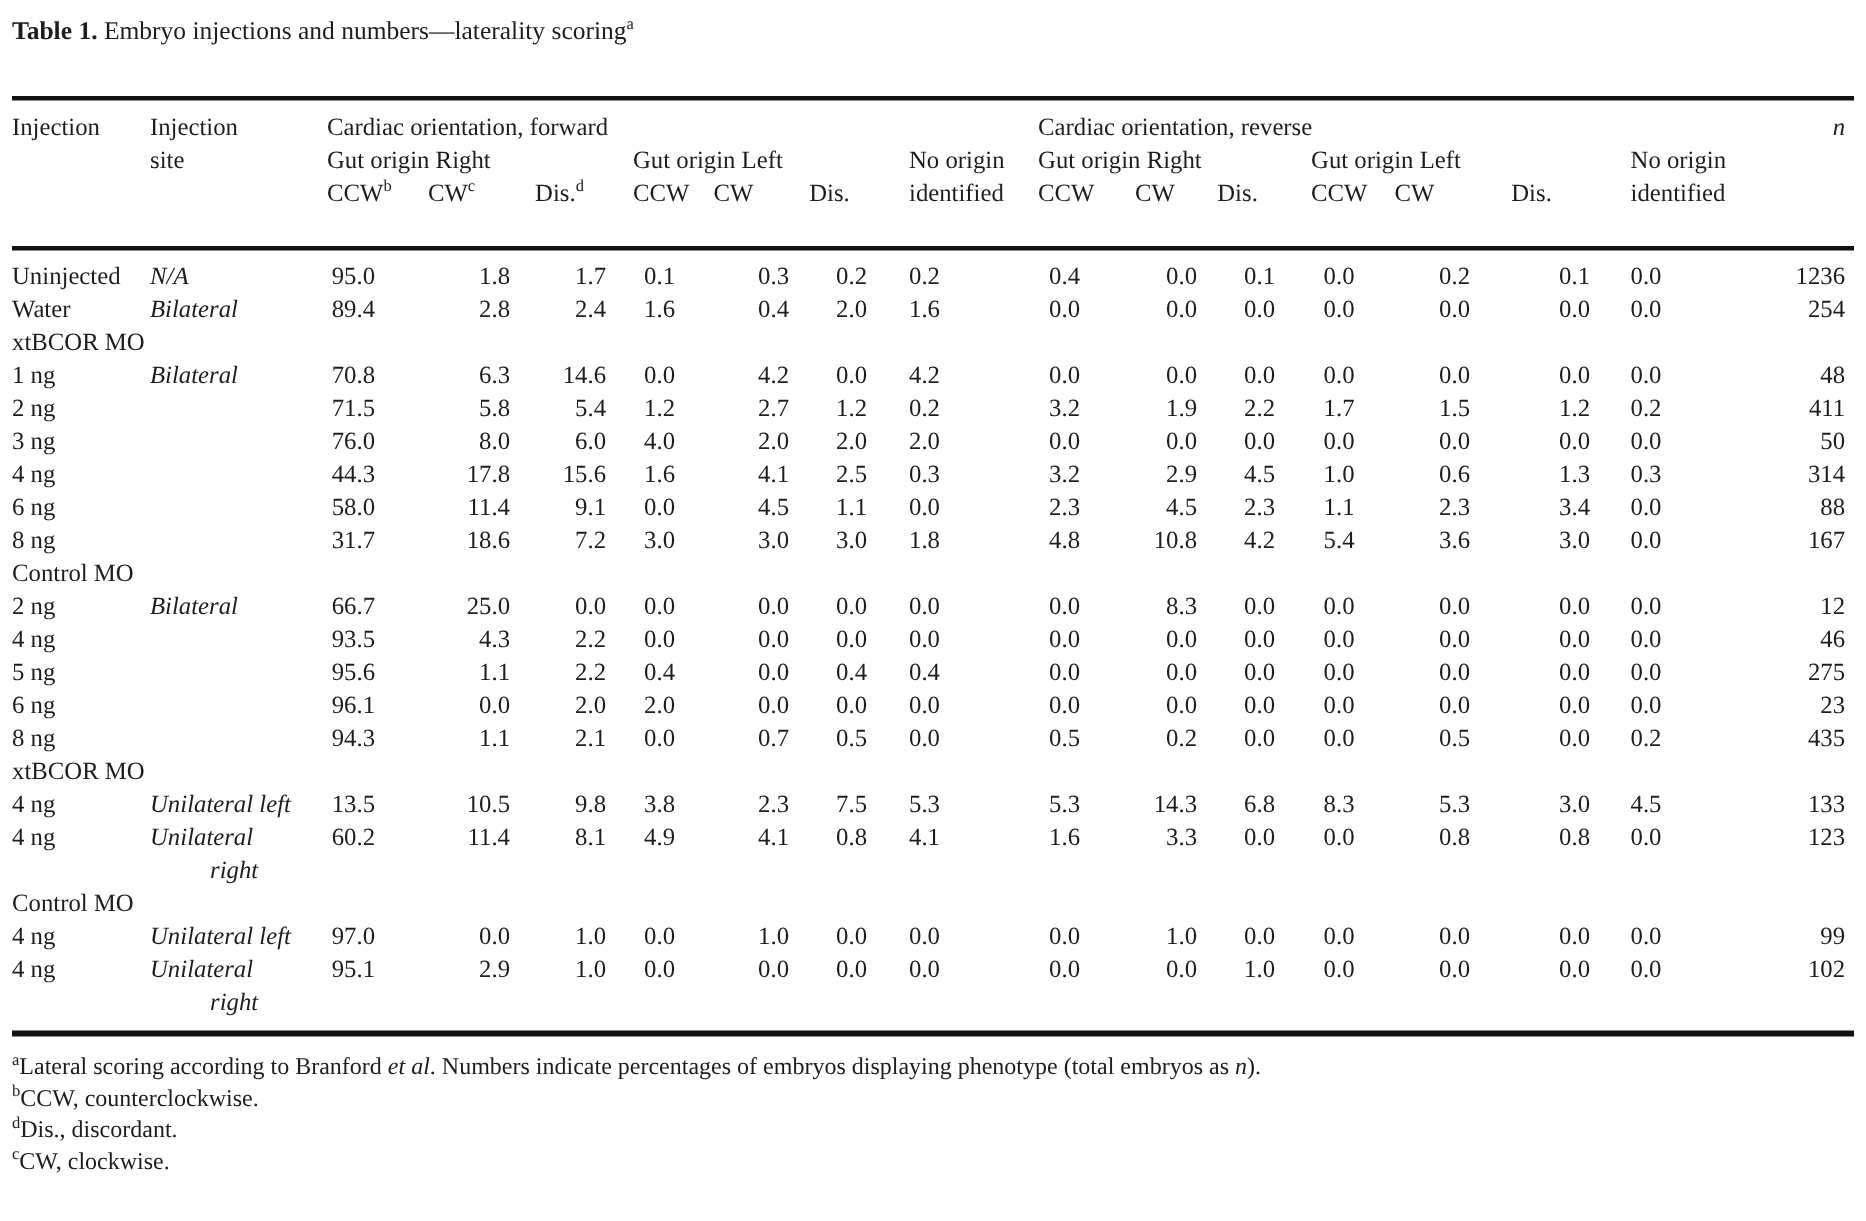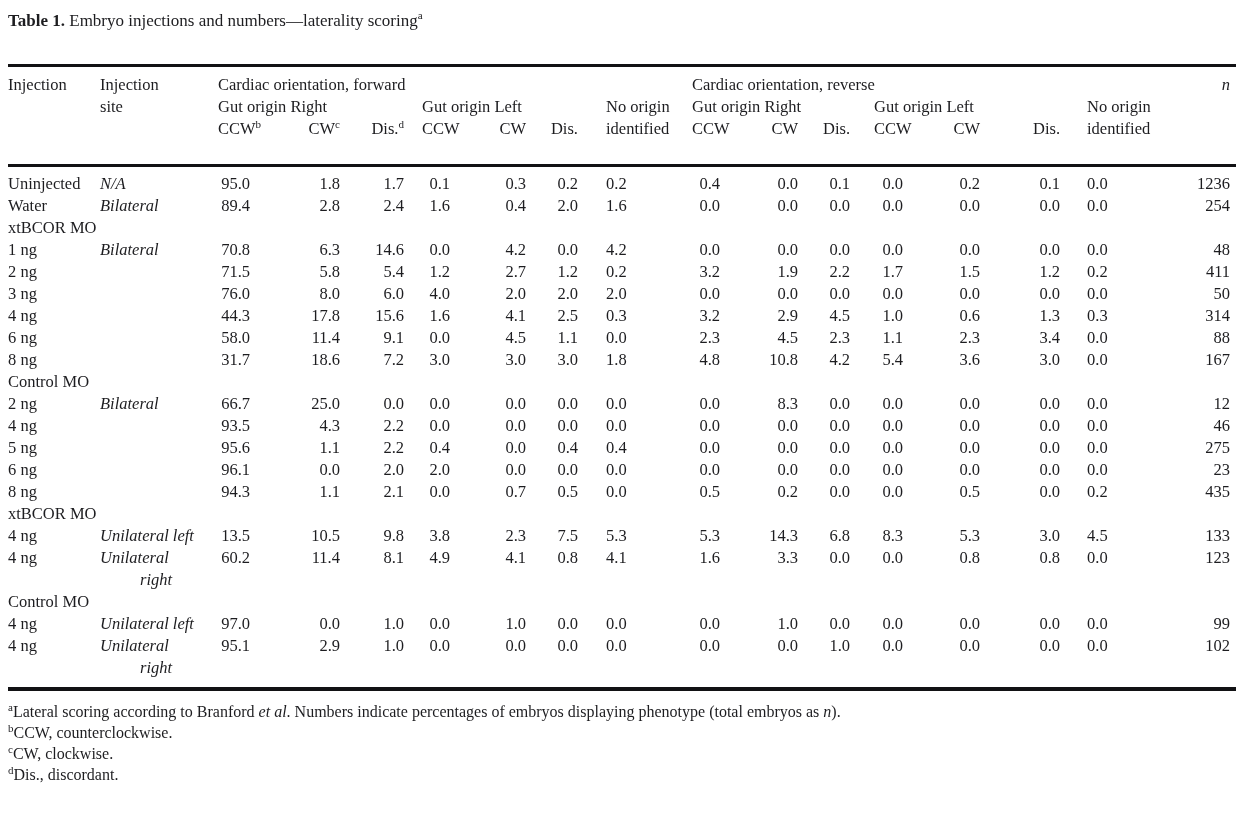--- a/index.html
+++ b/index.html
@@ -39,21 +39,21 @@
   thead { border-bottom: 3px solid #121214; }
   th, td { padding: 0; font-weight: normal; text-align: left; vertical-align: top; }
 
   tr.hr1 th { padding-top: 7px; }
   tr.hr3 th { padding-bottom: 24px; }
 
   .wrap70 { display: block; max-width: 74px; }
   .site-wrap { display: block; max-width: 60px; padding-left: 40px; text-indent: -40px; font-style: italic; }
 
   .num { text-align: right; }
-  .h-right { text-align: right; padding-right: 2px; }
+  .h-right { text-align: center; padding-right: 2px; }
   .n-italic { font-style: italic; }
 
   .pl16 { padding-left: 16px; }
   .pl22 { padding-left: 22px; }
   .pl25 { padding-left: 25px; }
   .pl26 { padding-left: 26px; }
 
   
   .pv0  { padding-right: 12px; }
   .pv1  { padding-right: 2px; }
@@ -517,17 +517,17 @@
           <td class="num pv12">0.0</td>
           <td class="num pv13">0.0</td>
           <td class="num pvn">102</td>
         </tr>
       </tbody>
   </table>
 
   <div class="footnotes">
       <span class="footnote"><sup>a</sup><span>Lateral scoring according to Branford </span><i>et al</i><span>. Numbers indicate percentages of embryos displaying phenotype (total embryos as </span><i>n</i><span>).</span></span>
       <span class="footnote"><sup>b</sup><span>CCW, counterclockwise.</span></span>
+      <span class="footnote"><sup>d</sup><span>Dis., discordant.</span></span>
       <span class="footnote"><sup>c</sup><span>CW, clockwise.</span></span>
-      <span class="footnote"><sup>d</sup><span>Dis., discordant.</span></span>
     </div>
 
 </div>
 
 </body></html>

